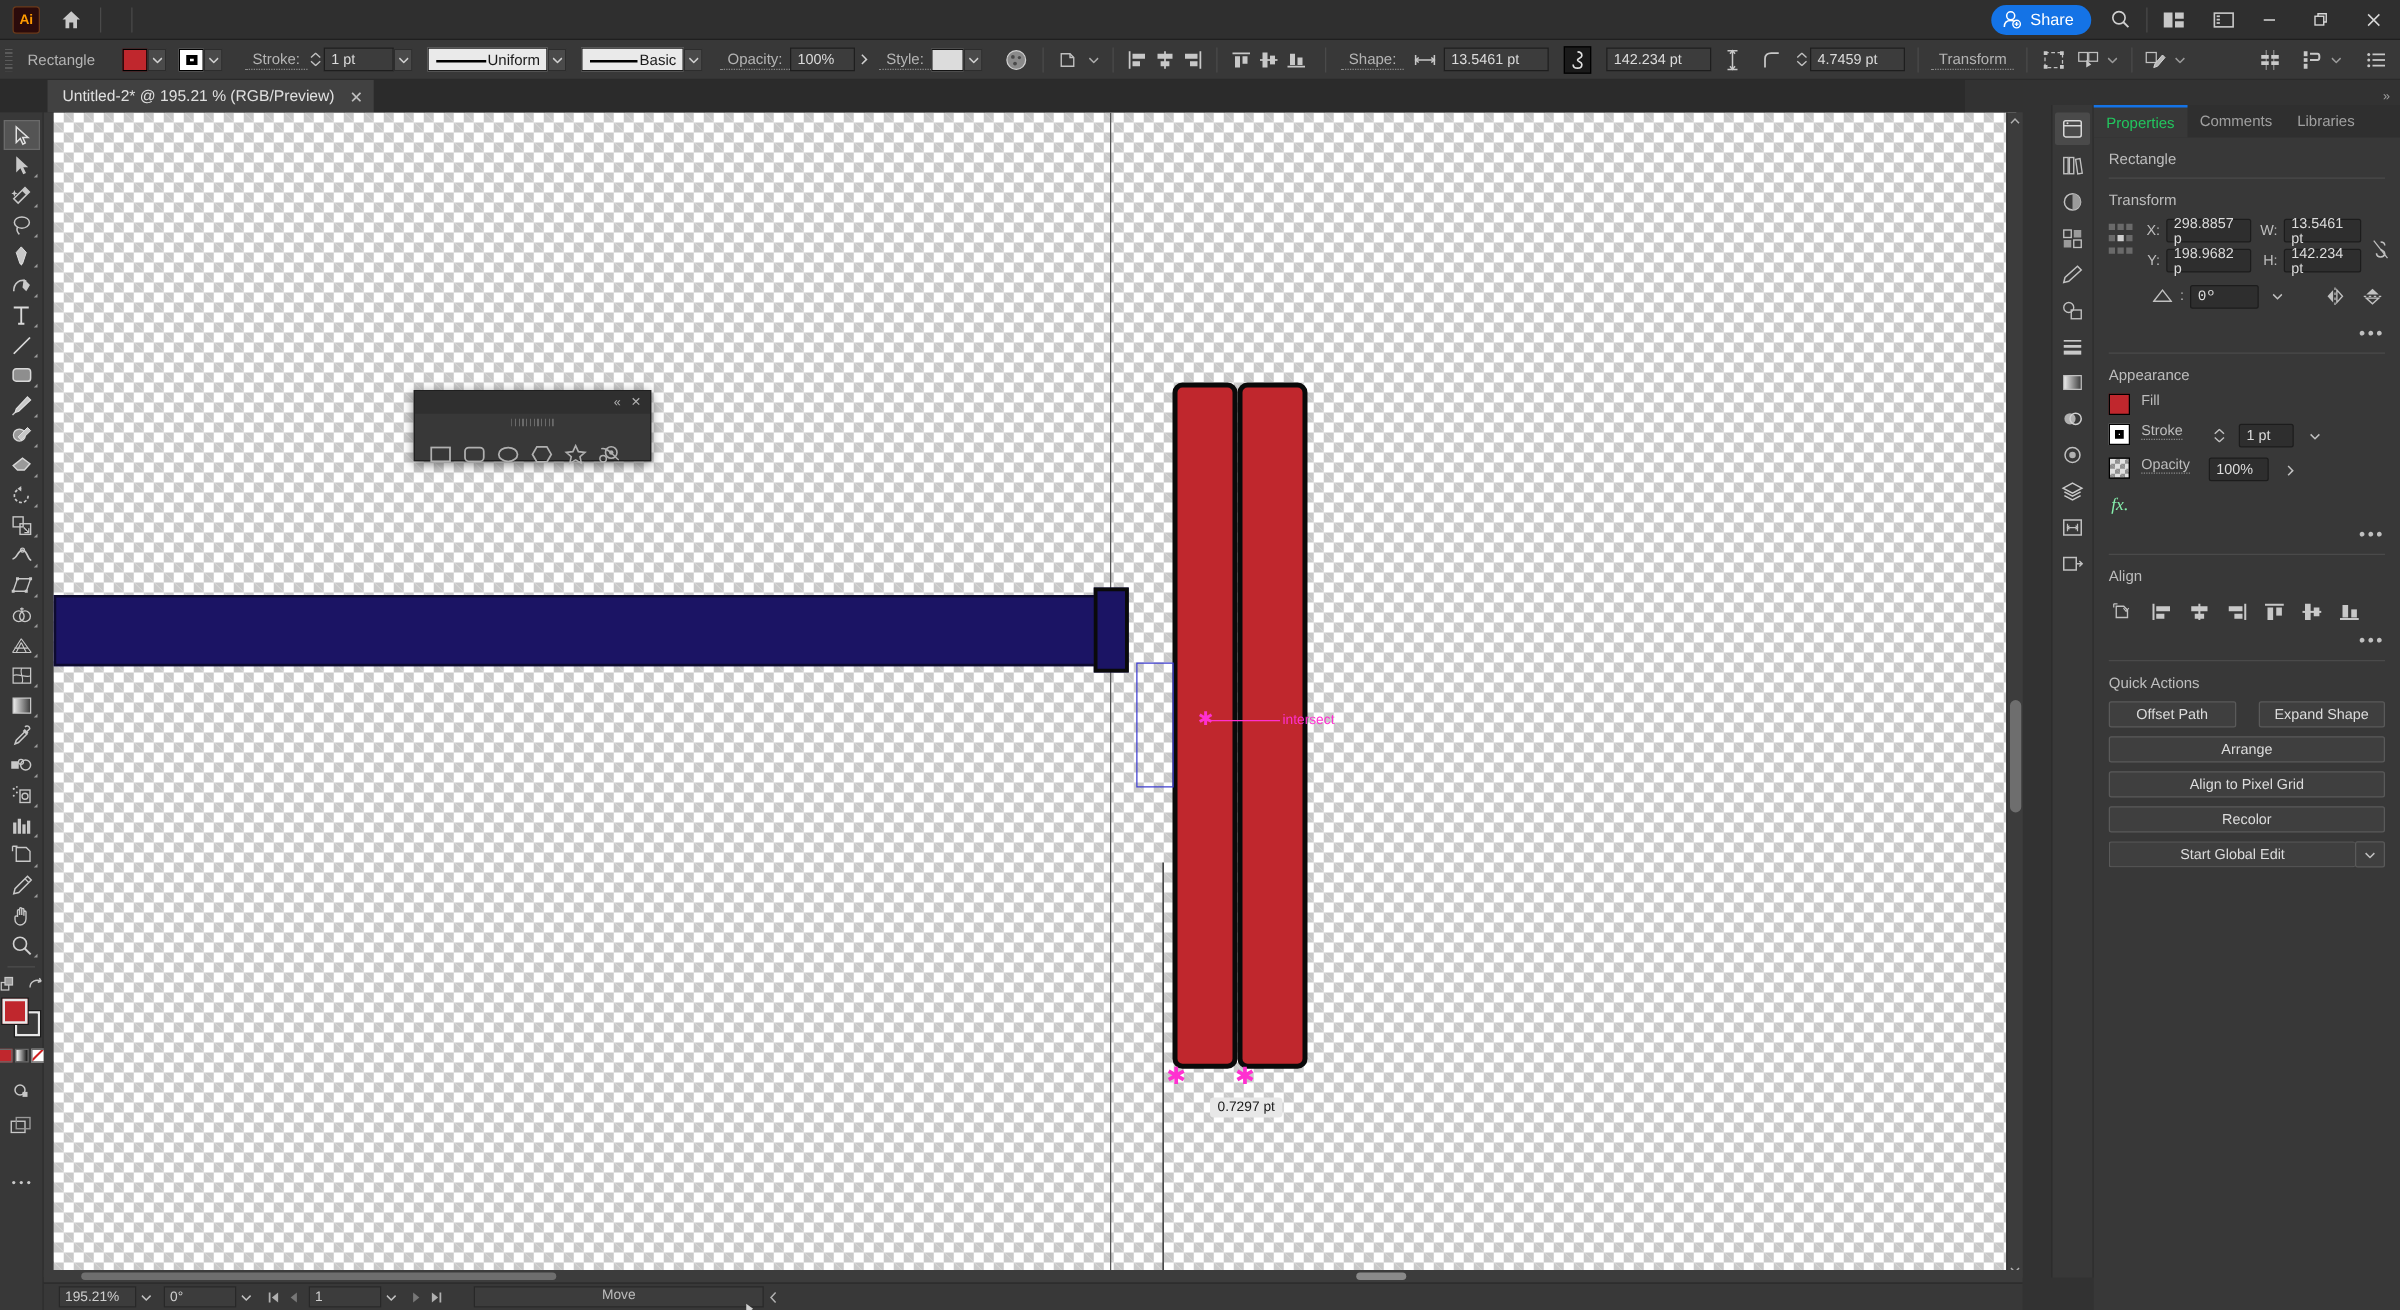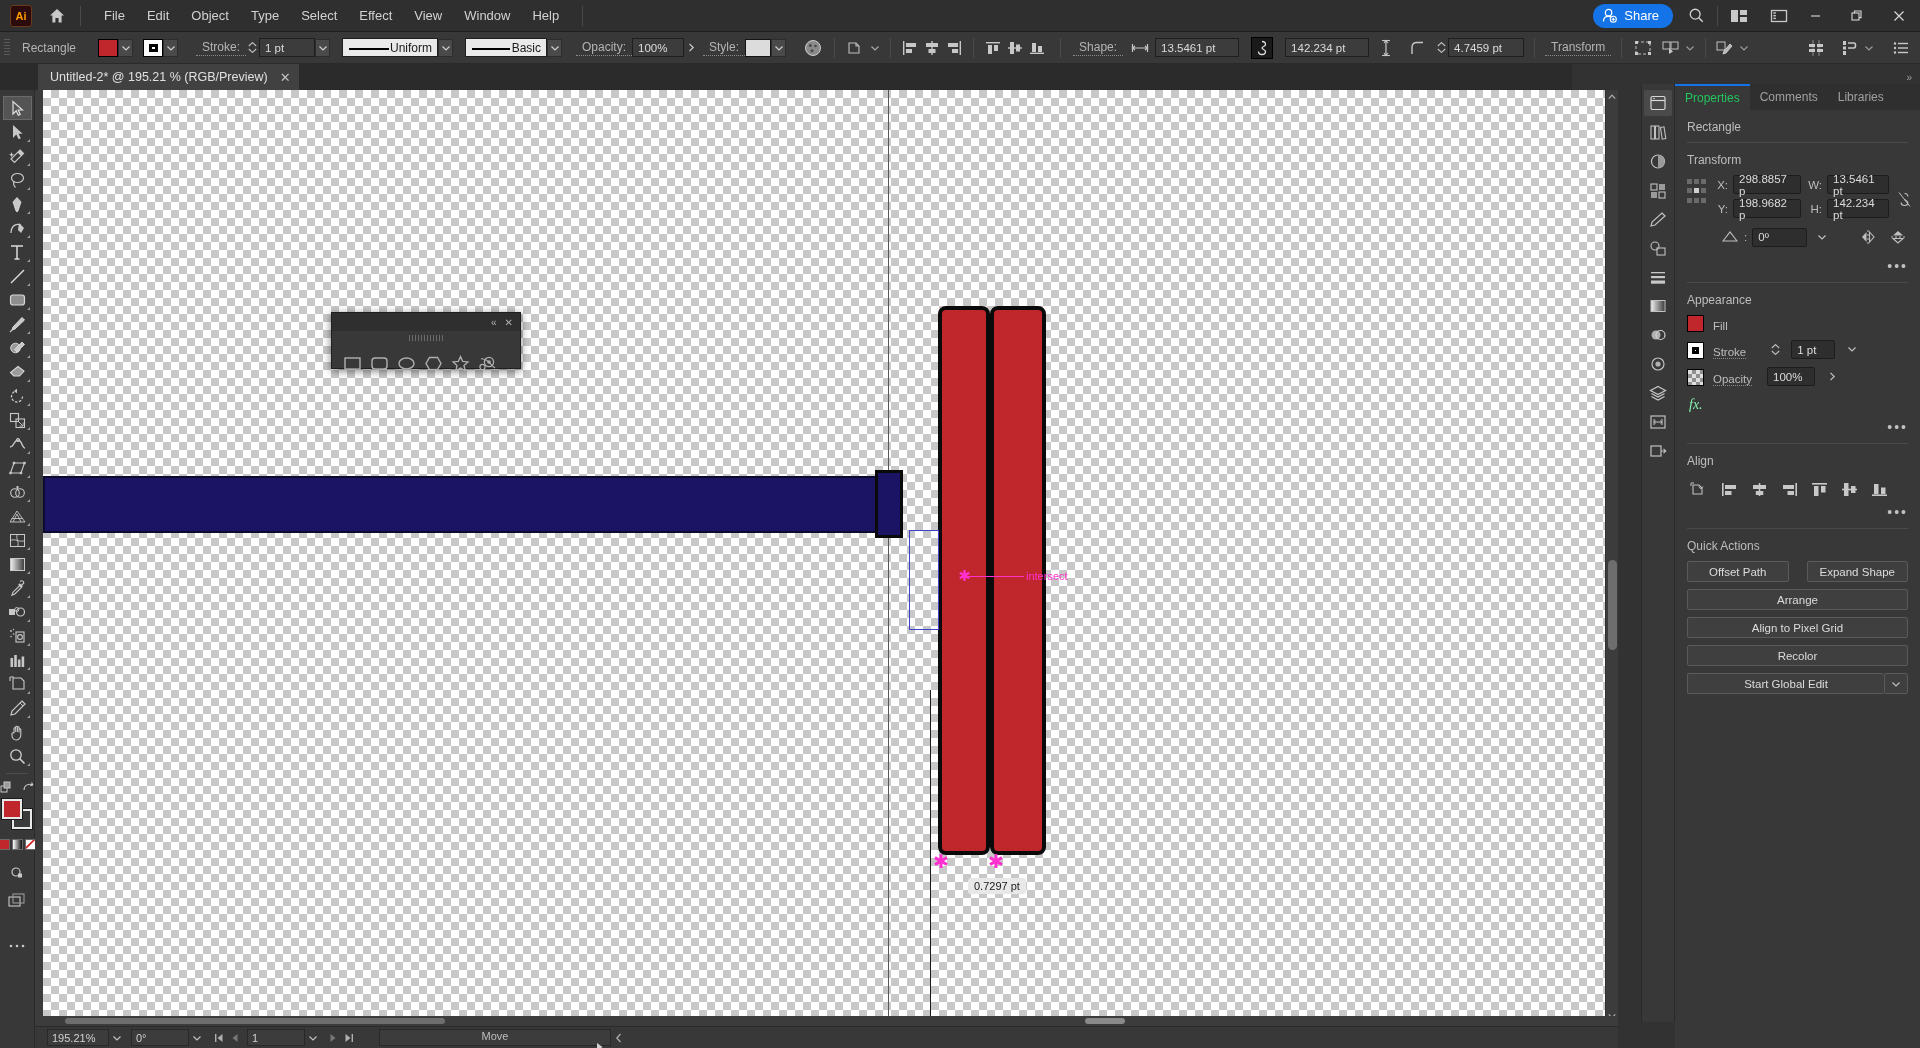--- a/index.html
+++ b/index.html
@@ -281,21 +281,21 @@
   .ref-point i.c { background: #d0d0d0; }
   .xf-row { display: flex; align-items: center; gap: 5px; margin-bottom: 5px; }
   .xf-lab { font-size: 11.5px; color: #bdbdbd; width: 14px; text-align: right; }
   .xf-input {
     height: 19px; background: #2e2e2e; border: 1px solid #1c1c1c; color: #dcdcdc;
     font-size: 11.5px; display: flex; align-items: center; padding: 0 5px;
     border-radius: 2px;
   }
   .p-icon { width: 20px; height: 20px; display:flex; align-items:center; justify-content:center; cursor:pointer; }
   .dots { color: #c0c0c0; font-size: 14px; letter-spacing: 2px; cursor: pointer; }
-  .ap-row { display: flex; align-items: flex-end; gap: 9px; margin-bottom: 7px; }
+  .ap-row { display: flex; align-items: flex-start; gap: 9px; margin-bottom: 7px; }
   .ap-sw-fill { width: 17px; height: 17px; background: #c0272d; border: 1px solid #000; }
   .ap-sw-stroke {
     width: 17px; height: 17px; background: #fff; border: 1px solid #000;
     display:flex;align-items:center;justify-content:center;
   }
   .ap-sw-stroke i { display:block;width:7px;height:7px;border:3px solid #000;background:#fff; }
   .ap-sw-op {
     width: 17px; height: 17px; border: 1px solid #000;
     background-image:
       linear-gradient(45deg, #909090 25%, transparent 25%, transparent 75%, #909090 75%),
@@ -319,31 +319,20 @@
 <div class="app">
 
   <div class="menubar">
     <div class="ai-logo">Ai</div>
     <div class="home-icon">
       <svg width="18" height="18" viewBox="0 0 18 18">
           <path d="M9 2 L16 8.5 L13.6 8.5 L13.6 15.5 L10.6 15.5 L10.6 11 L7.4 11 L7.4 15.5 L4.4 15.5 L4.4 8.5 L2 8.5 Z" fill="#c8c8c8"></path>
         </svg>
     </div>
     <div class="vsep"></div>
-    <div class="menu-items">
-      <div class="menu-item">File</div>
-      <div class="menu-item">Edit</div>
-      <div class="menu-item">Object</div>
-      <div class="menu-item">Type</div>
-      <div class="menu-item">Select</div>
-      <div class="menu-item">Effect</div>
-      <div class="menu-item">View</div>
-      <div class="menu-item">Window</div>
-      <div class="menu-item">Help</div>
-    </div>
     <div class="vsep"></div>
 
     <div class="menubar-right">
       <div class="share-btn">
         <svg width="17" height="17" viewBox="0 0 18 18">
             <circle cx="8" cy="6" r="3.4" fill="none" stroke="#fff" stroke-width="1.3"></circle>
             <path d="M2.6 15.4 C2.6 11.6 5 10 8 10 C9.3 10 10.4 10.3 11.3 10.8" fill="none" stroke="#fff" stroke-width="1.3"></path>
             <circle cx="13" cy="13" r="3.2" fill="none" stroke="#fff" stroke-width="1.2"></circle>
             <path d="M13 11.3 L13 14.7 M11.3 13 L14.7 13" stroke="#fff" stroke-width="1.2"></path>
           </svg>
@@ -1162,21 +1151,21 @@
             </svg>
         </div>
       </div>
       <div class="xf-row" style="margin-top:4px;margin-left:34px;">
         <div class="p-icon" style="width:18px;">
           <svg width="16" height="12" viewBox="0 0 16 12">
               <path d="M1 10 L8 1 L15 10 Z" fill="none" stroke="#c0c0c0" stroke-width="1.1"></path>
             </svg>
         </div>
         <span class="xf-lab" style="width:4px;">:</span>
-        <div class="xf-input" style="width:56px;">0º</div>
+        <div class="xf-input" style="width:56px;font-family:Liberation Mono, monospace;">0º</div>
         <div class="p-icon">
           <svg width="8" height="6" viewBox="0 0 8 6">
               <path d="M0.5 1.5 L4 5 L7.5 1.5" fill="none" stroke="#c0c0c0" stroke-width="1.2"></path>
             </svg>
         </div>
         <div class="p-icon" style="margin-left:22px;">
           <svg width="18" height="16" viewBox="0 0 18 16">
               <path d="M9 1 L9 15" stroke="#c0c0c0" stroke-width="1" stroke-dasharray="2 2"></path>
               <path d="M7.5 3 L3 8 L7.5 13 Z" fill="#c0c0c0"></path>
               <path d="M10.5 3 L15 8 L10.5 13 Z" fill="none" stroke="#c0c0c0" stroke-width="1.1"></path>

